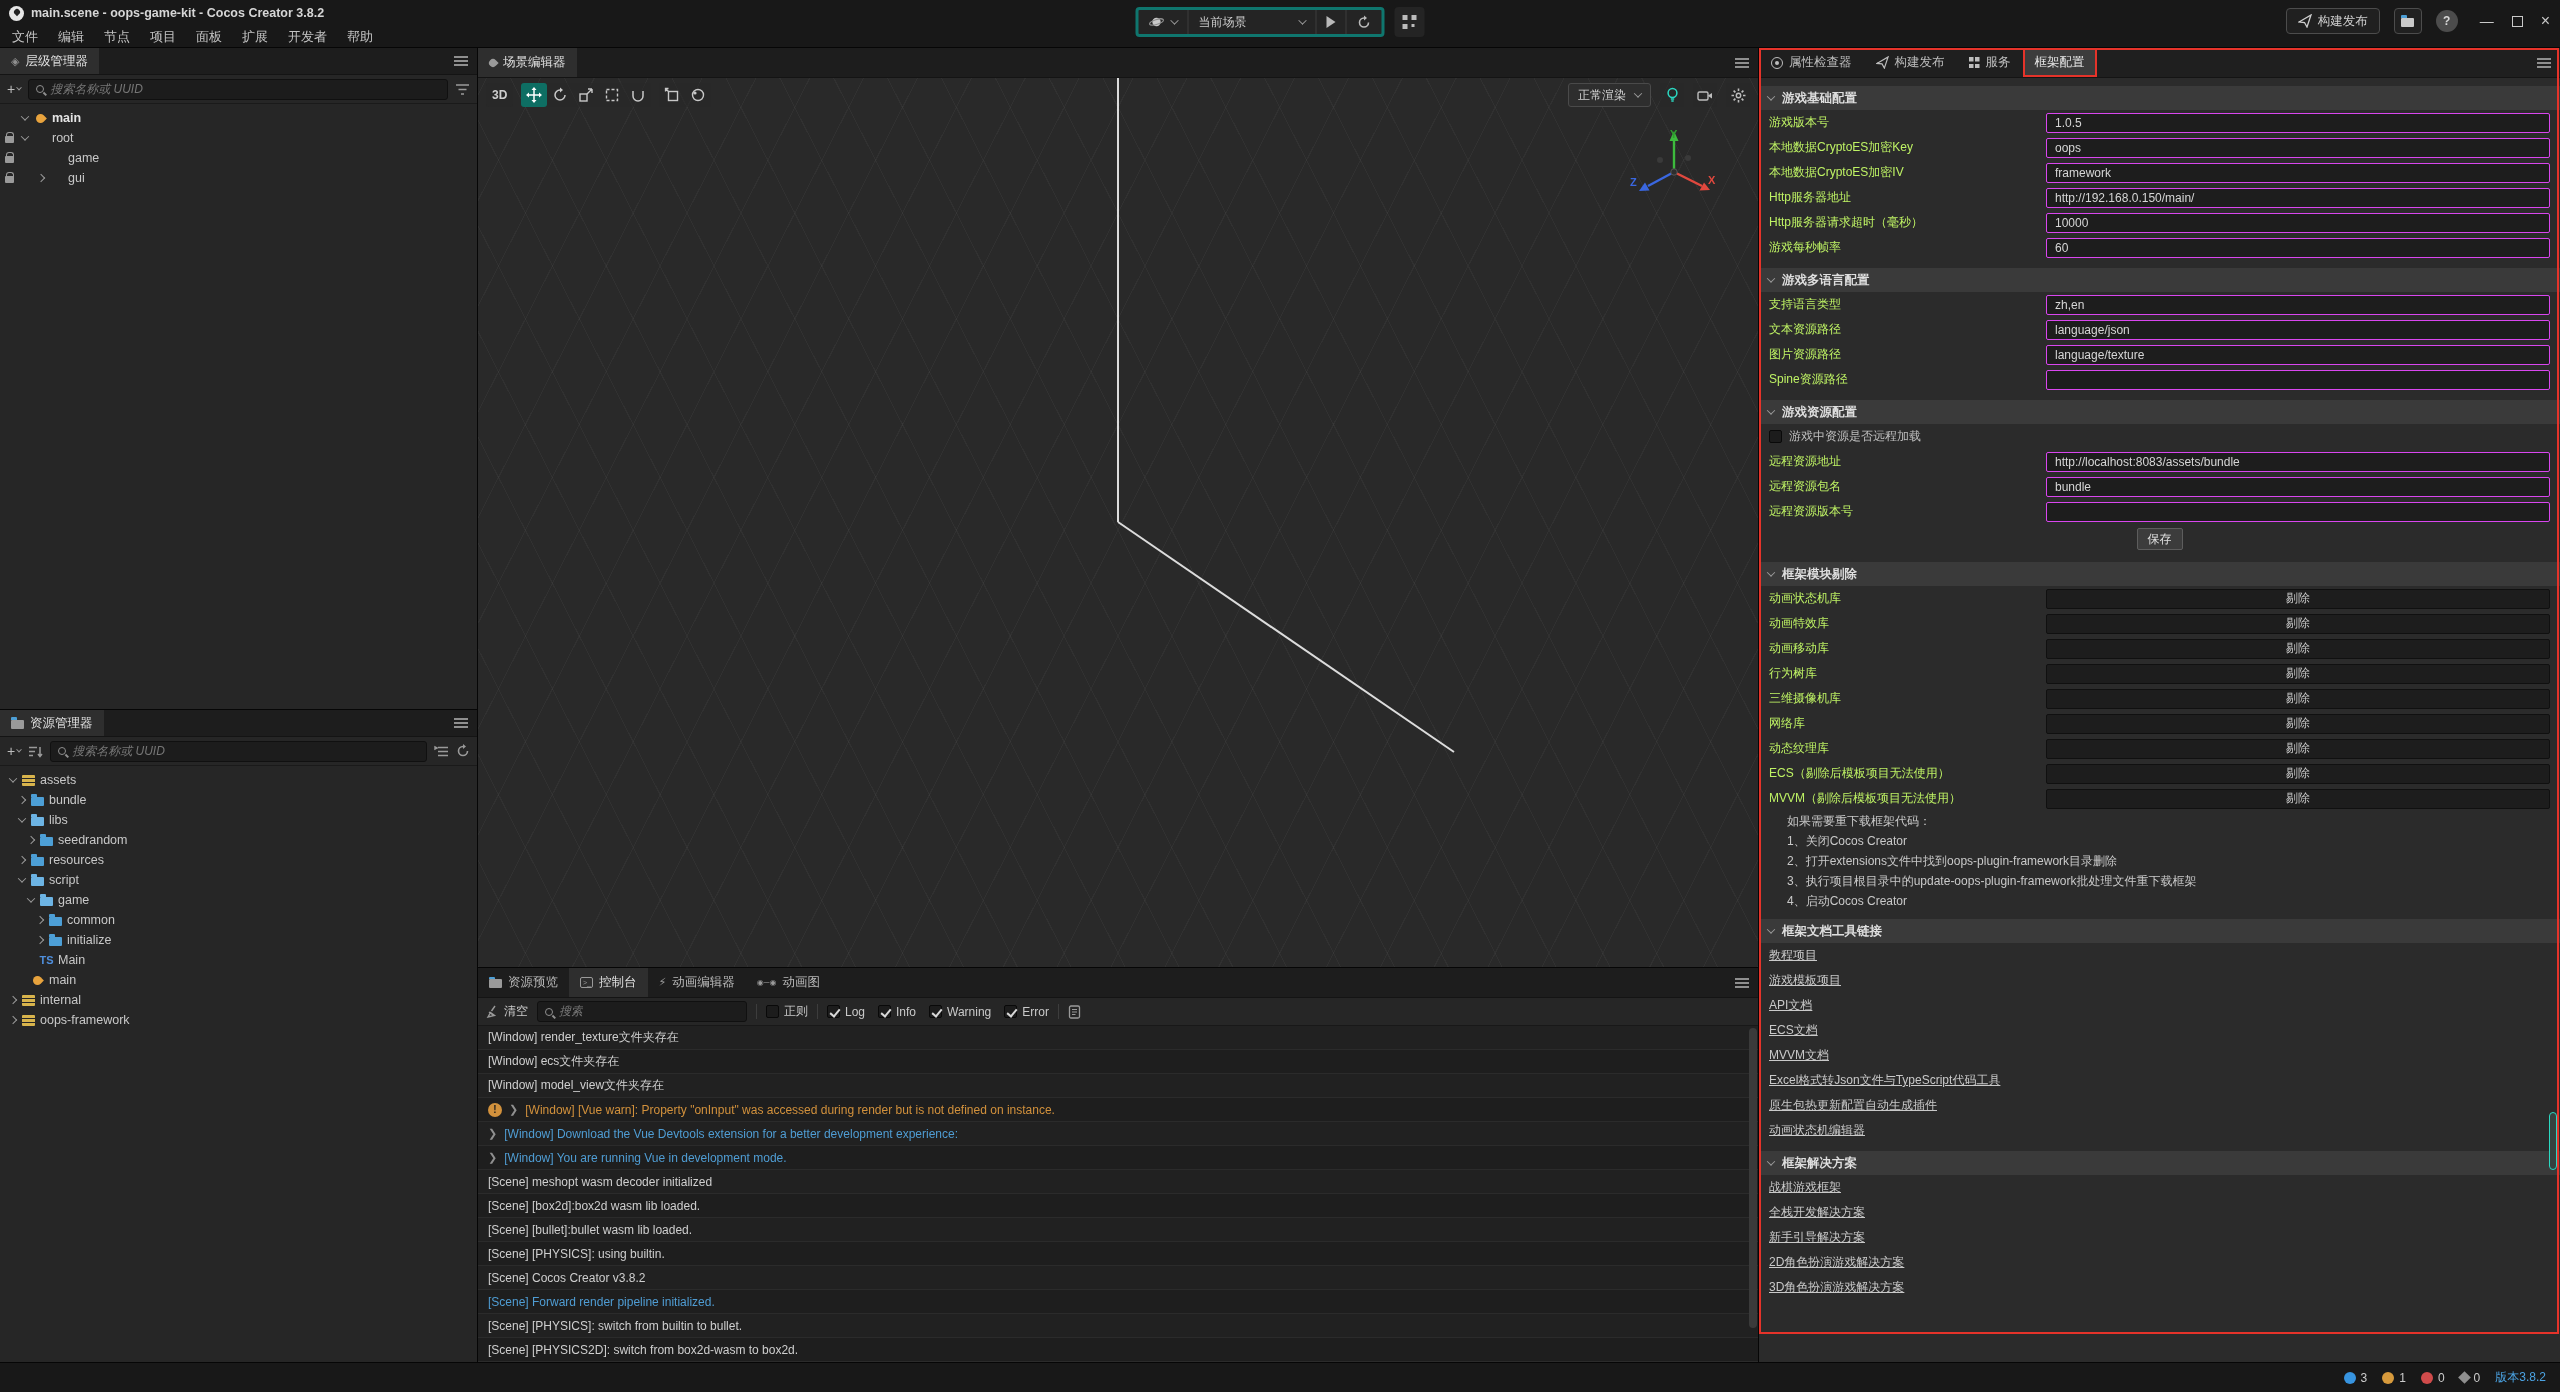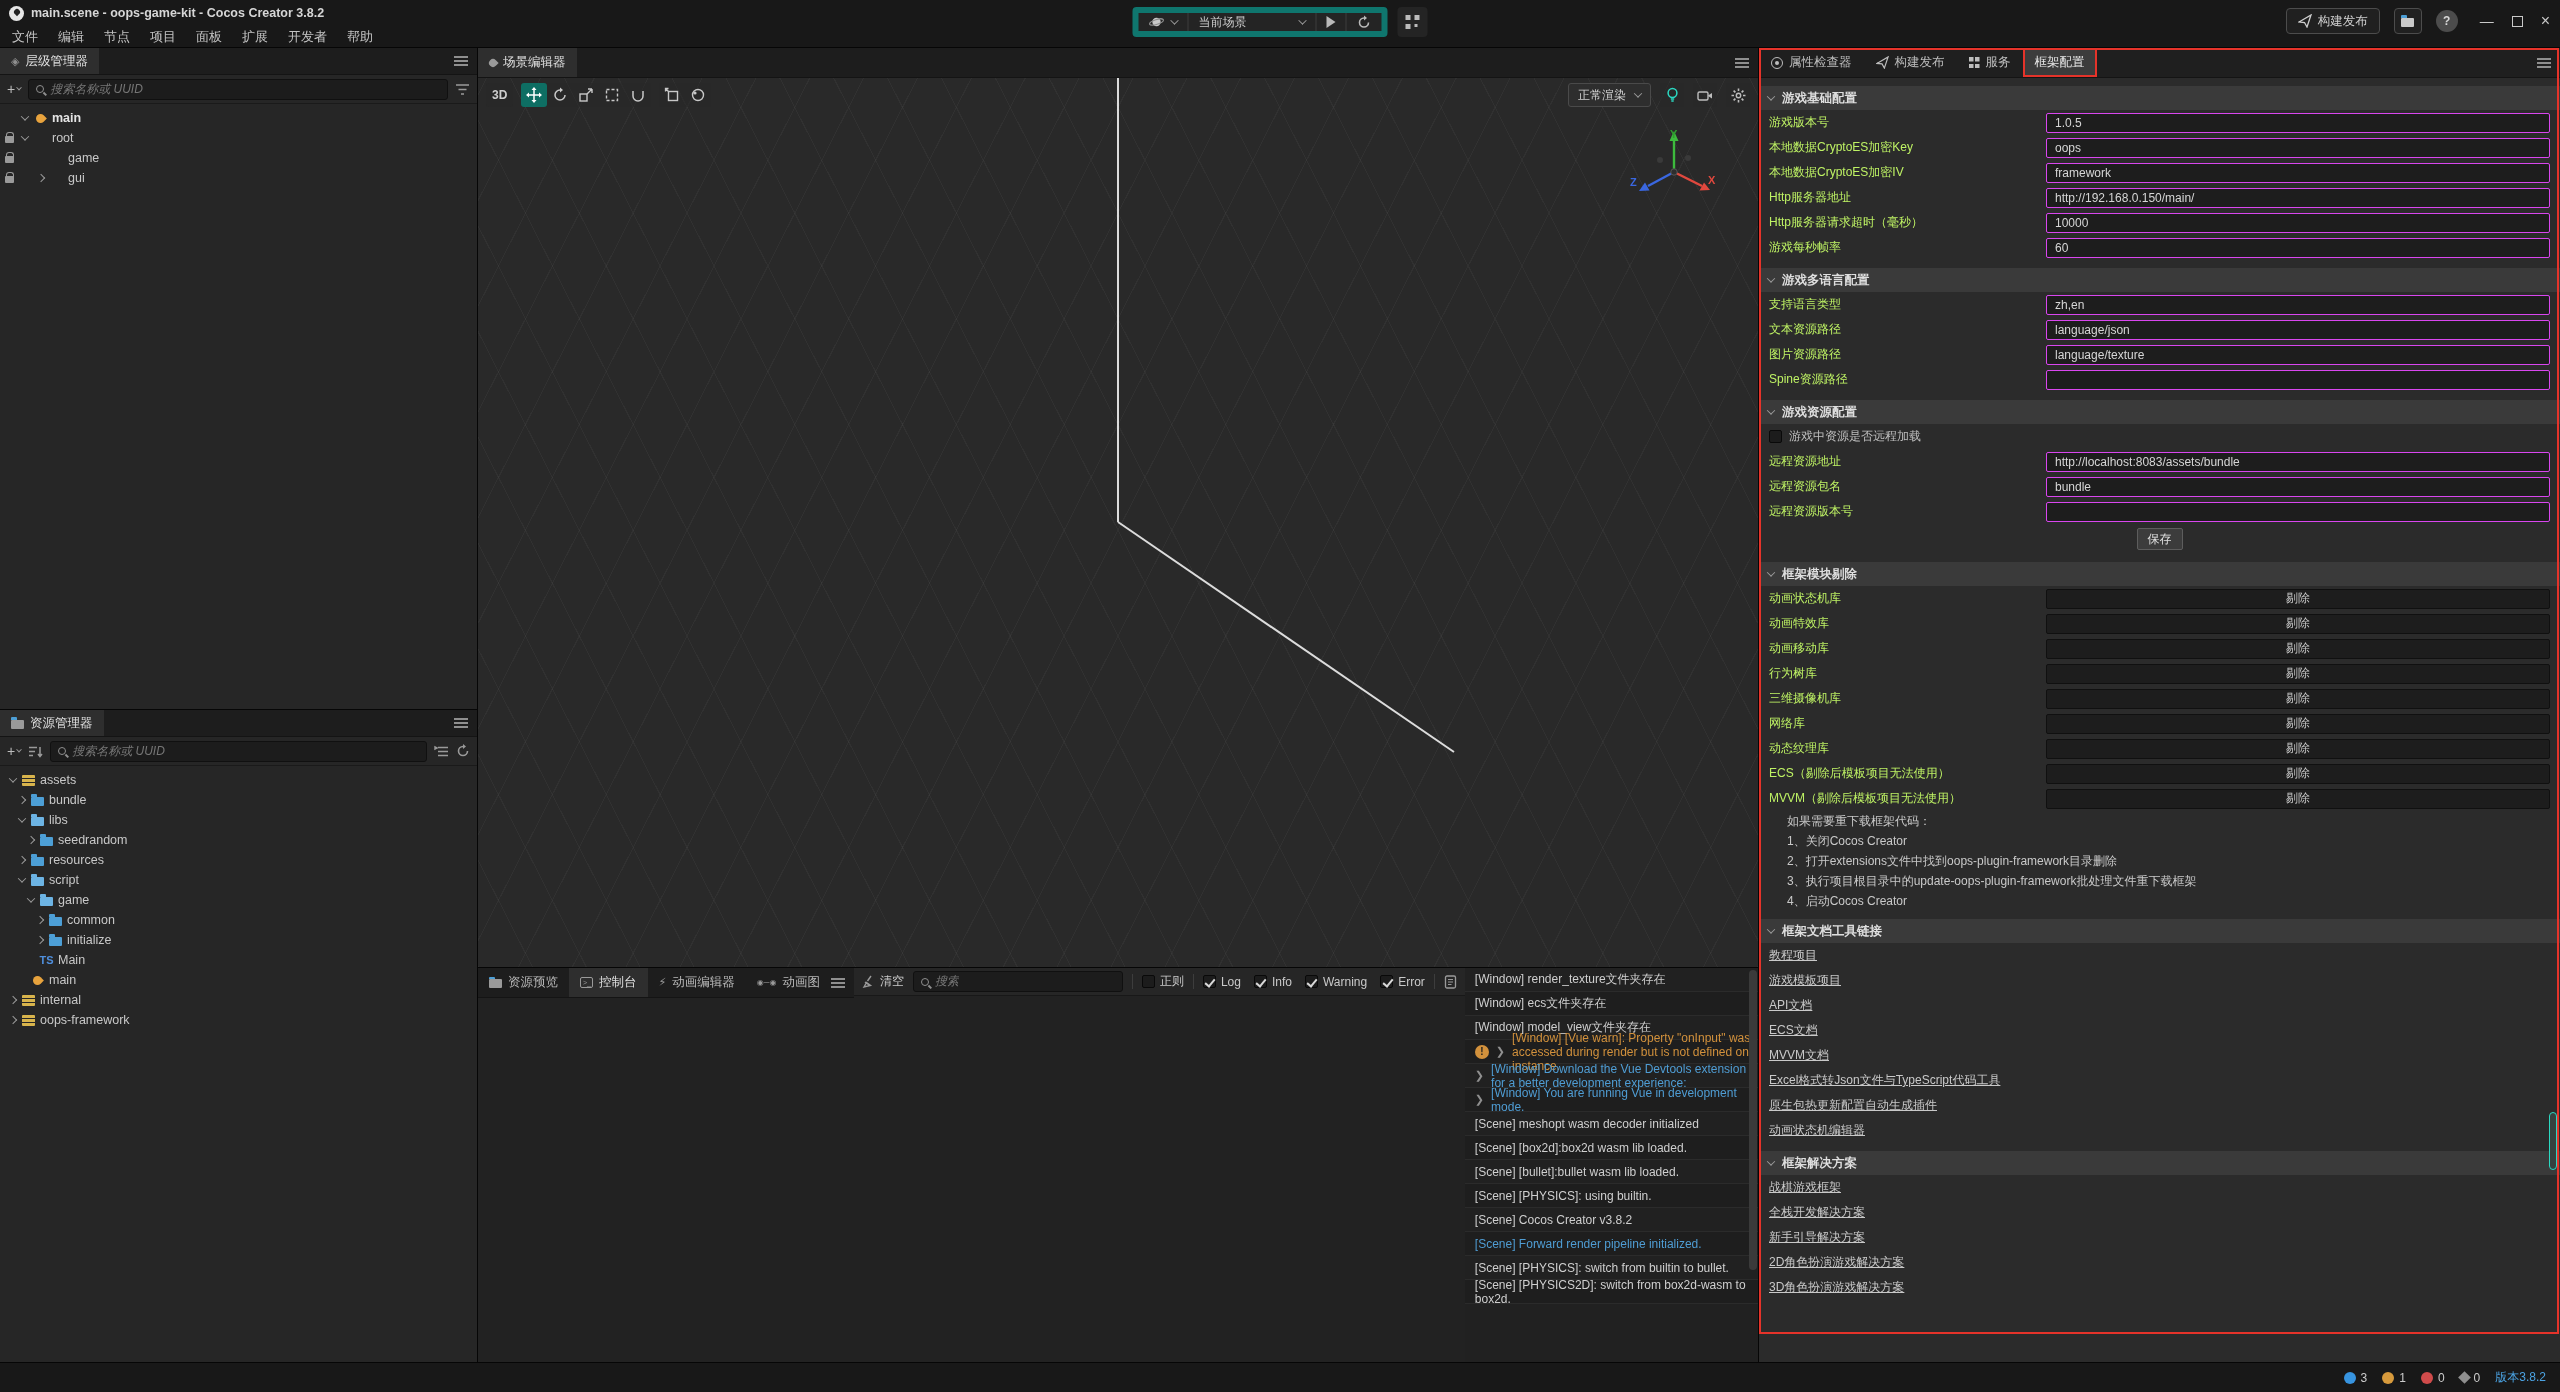--- a/index.html
+++ b/index.html
@@ -7,21 +7,21 @@
 #app{width:2560px;height:1392px;background:#1b1b1b;color:#ccc;font-size:12px;position:relative;overflow:hidden;}
 
 .header{height:48px;background:#181818;border-bottom:1px solid #060606;position:relative;z-index:20;}
 .titlebar{height:26px;display:flex;align-items:center;gap:7px;padding:0 9px;}
 .app-logo{width:15px;height:15px;border-radius:50%;background:#e6e6e6;position:relative;flex:none;}
 .app-logo::after{content:"";position:absolute;left:4.5px;top:3.5px;width:6px;height:6px;background:#222;border-radius:50% 50% 50% 0;transform:rotate(-45deg);}
 .title-text{color:#d6d6d6;font-size:12.5px;font-weight:bold;}
 .menubar{height:22px;display:flex;align-items:center;padding:0 2px;}
 .menu-item{padding:0 10px;color:#c3c3c3;font-size:13px;cursor:default;}
 .center-toolbar{position:absolute;left:50%;top:7px;transform:translateX(-50%);display:flex;align-items:center;gap:10px;}
-.ct-group{display:flex;align-items:stretch;height:30px;border:6px solid #0f766e;border-radius:4px;background:#242424;overflow:hidden;}
+.ct-group{display:flex;align-items:stretch;height:30px;border:3px solid #0f766e;border-radius:4px;background:#242424;overflow:hidden;}
 .ct-seg{display:flex;align-items:center;gap:7px;padding:0 10px;border-right:1px solid #3c3c3c;}
 .ct-seg:last-child{border-right:none;}
 .chev{width:6px;height:6px;border-right:1.6px solid #9a9a9a;border-bottom:1.6px solid #9a9a9a;display:inline-block;flex:none;}
 .chev.down{transform:rotate(45deg) translate(-1px,-1px);}
 .chev.right{transform:rotate(-45deg);}
 .play-tri{width:0;height:0;border-left:9px solid #b9b9b9;border-top:6px solid transparent;border-bottom:6px solid transparent;}
 .qr-btn{width:30px;height:30px;border-radius:4px;display:flex;align-items:center;justify-content:center;background:#242424;}
 .qr-icon{width:14px;height:14px;background:
  linear-gradient(#bbb,#bbb) 0 0/5px 5px no-repeat,
  linear-gradient(#bbb,#bbb) 9px 0/5px 5px no-repeat,
@@ -73,21 +73,21 @@
 .scene-toolbar{position:absolute;top:5px;left:8px;right:8px;display:flex;align-items:center;gap:8px;z-index:5;}
 .mode3d{height:24px;padding:0 6px;display:flex;align-items:center;color:#cfcfcf;font-weight:bold;border-radius:3px;background:rgba(40,40,40,.6);}
 .tool-group{display:flex;align-items:center;background:rgba(40,40,40,.55);border-radius:3px;}
 .tool-btn{width:26px;height:24px;display:flex;align-items:center;justify-content:center;border-radius:3px;}
 .tool-btn.active{background:#0e6e63;}
 .st-right{margin-left:auto;display:flex;align-items:center;gap:9px;}
 .render-dd{height:24px;border:1px solid #4a4a4a;border-radius:3px;background:#2e2e2e;display:flex;align-items:center;gap:9px;padding:0 9px;color:#cfcfcf;}
 .vp-iconbtn{width:24px;height:24px;display:flex;align-items:center;justify-content:center;border-radius:3px;background:rgba(40,40,40,.55);}
 .gizmo{position:absolute;top:48px;right:38px;width:92px;height:92px;}
 
-.console{flex:1;display:flex;flex-direction:row;background:#222;min-height:0;}
+.console{flex:1;display:flex;flex-direction:column;background:#222;min-height:0;}
 .console-toolbar{height:28px;display:flex;align-items:center;gap:9px;padding:0 8px;background:#262626;border-bottom:1px solid #181818;flex:none;}
 .c-search{width:210px;}
 .sep{width:1px;height:15px;background:#3d3d3d;flex:none;}
 .cb{width:13px;height:13px;background:#1c1c1c;border:1px solid #090909;border-radius:2px;position:relative;flex:none;}
 .cb.checked::after{content:"";position:absolute;left:3.5px;top:0.5px;width:4px;height:8px;border-right:2px solid #d8d8d8;border-bottom:2px solid #d8d8d8;transform:rotate(40deg);}
 .filter-item{display:flex;align-items:center;gap:5px;color:#c9c9c9;}
 .logs{flex:1;overflow:hidden;position:relative;background:#212121;}
 .log-row{height:24px;display:flex;align-items:center;gap:7px;padding-left:10px;border-bottom:1px solid #2b2b2b;color:#cfcfcf;font-size:12px;background:#212121;}
 .log-row:nth-child(even){background:#1e1e1e;}
 .log-row.warn{color:#d2913c;}

